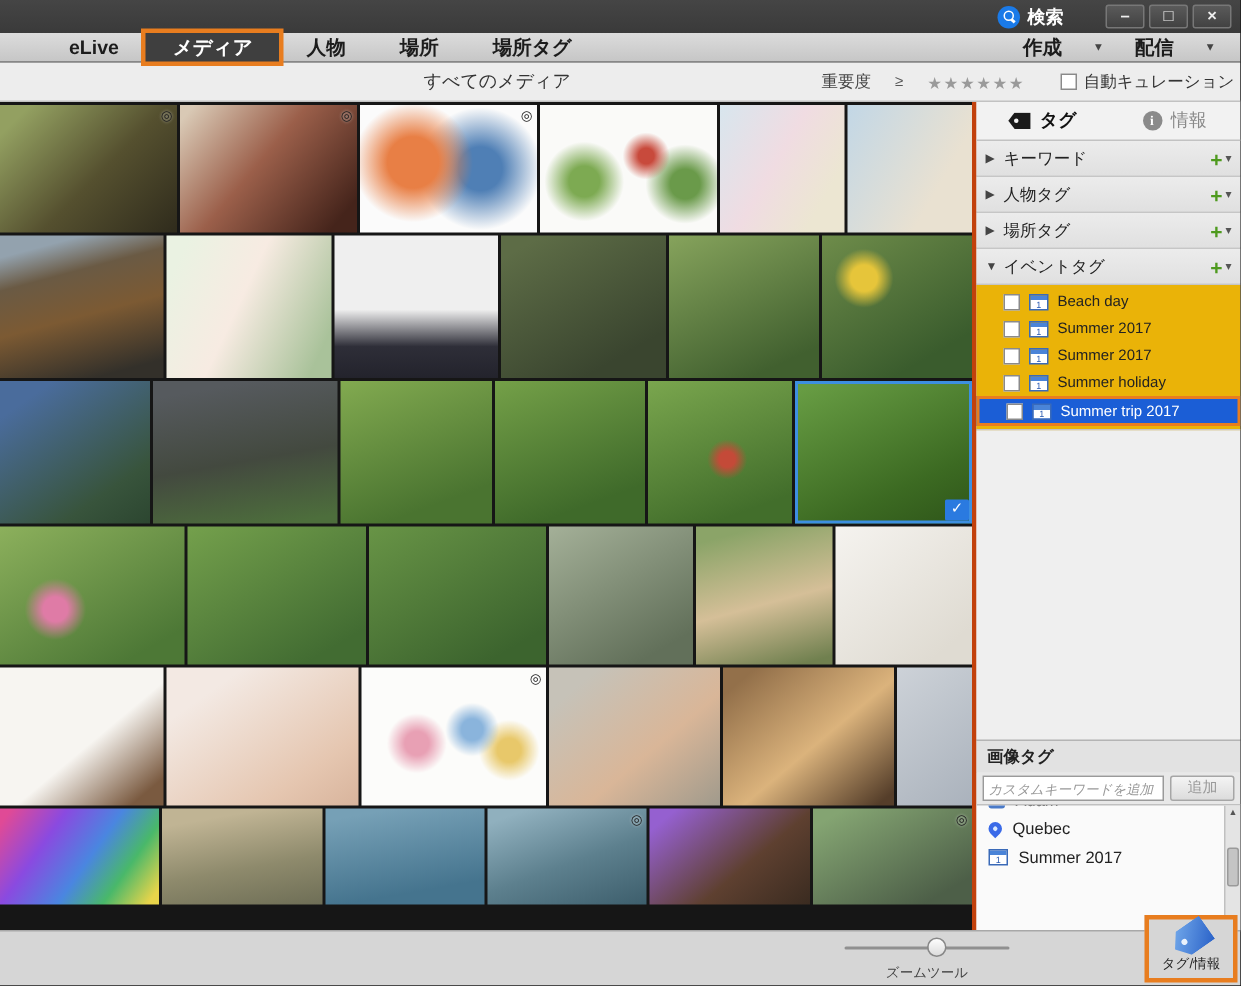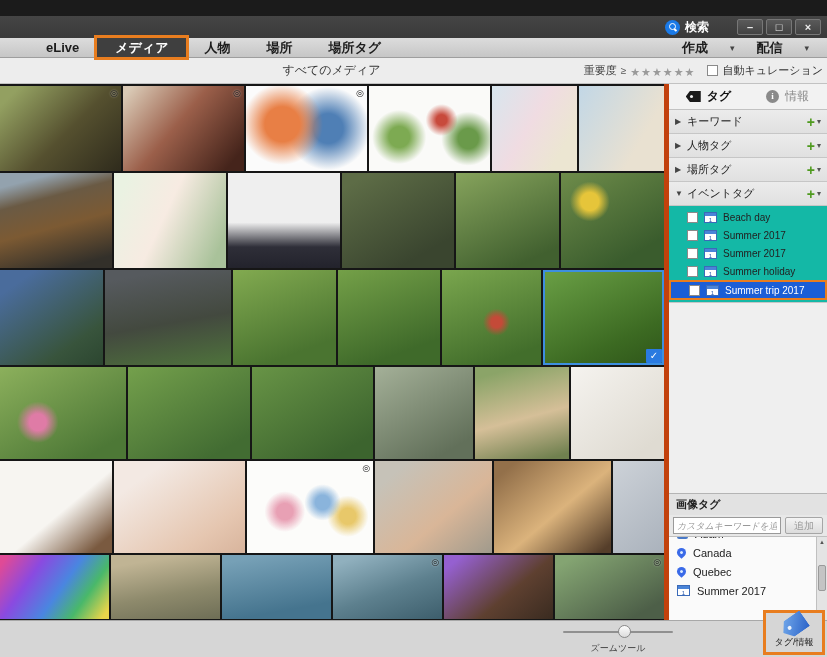--- a/index.html
+++ b/index.html
@@ -2,74 +2,74 @@
 <html><head>
 <meta charset="utf-8">
 <style>
   :root{ --orange:#e87d1f; --sel-blue:#1b5ed6; --green:#4e9a1e; }
   *{margin:0;padding:0;box-sizing:border-box;}
   html,body{width:827px;height:657px;overflow:hidden;}
   body{font-family:"Liberation Sans","DejaVu Sans",sans-serif;background:#222;}
   .app{position:relative;width:827px;height:657px;display:flex;flex-direction:column;background:#1b1b1b;}
 
   
-  .titlebar{height:22px;background:linear-gradient(#454545,#3a3a3a);display:flex;align-items:center;justify-content:flex-end;gap:10px;padding:0 6px;flex:0 0 auto;margin-top:16px;}
+  .titlebar{height:22px;background:linear-gradient(#454545,#3a3a3a);display:flex;align-items:center;justify-content:flex-end;gap:10px;padding:0 6px;flex:0 0 auto;}
   .search-btn{display:flex;align-items:center;gap:5px;color:#fff;font-size:12px;font-weight:bold;cursor:pointer;margin-right:18px;}
   .search-circle{width:15px;height:15px;border-radius:50%;background:#1a7ae8;position:relative;}
   .search-circle::before{content:"";position:absolute;left:4px;top:3px;width:5px;height:5px;border:1.5px solid #fff;border-radius:50%;}
   .search-circle::after{content:"";position:absolute;left:9px;top:9px;width:3px;height:1.5px;background:#fff;transform:rotate(40deg);}
   .win-controls{display:flex;gap:3px;}
   .win-btn{width:26px;height:16px;background:linear-gradient(#5a5a5a,#424242);border:1px solid #777;border-radius:2px;color:#eee;font-size:11px;line-height:14px;text-align:center;cursor:pointer;font-weight:bold;}
 
   
   .tabbar{height:20px;background:linear-gradient(#dcdcdc,#c6c6c6);display:flex;align-items:center;flex:0 0 auto;border-bottom:1px solid #9e9e9e;}
   .tab-strip{display:flex;align-items:center;height:100%;margin-left:28px;}
   .tab{padding:0 18px;height:100%;display:flex;align-items:center;font-size:13px;font-weight:bold;color:#1c1c1c;cursor:pointer;}
   .tab.active{background:#3f3f3f;color:#fff;}
   .tab.hl{box-shadow:0 0 0 3px var(--orange);z-index:2;}
   .tab-right{margin-left:auto;display:flex;align-items:center;gap:22px;margin-right:18px;}
   .dropdown{display:flex;align-items:center;gap:22px;font-size:13px;font-weight:bold;color:#1c1c1c;cursor:pointer;}
   .dd-arrow{font-size:9px;color:#444;}
 
   
   .filterbar{height:26px;background:#ededed;border-bottom:1px solid #c2c2c2;position:relative;display:flex;align-items:center;flex:0 0 auto;}
   .all-media{position:absolute;left:0;width:663px;text-align:center;font-size:12px;color:#333;cursor:pointer;}
-  .rating{position:absolute;right:4px;display:flex;align-items:center;gap:4px;}
+  .rating{position:absolute;right:4px;display:flex;align-items:center;gap:16px;}
   .rating-label{font-size:11px;color:#444;}
   .rating-op{font-size:10px;color:#555;}
   .star{color:#9a9a9a;font-size:11px;cursor:pointer;letter-spacing:1px;}
   .auto-cur{display:flex;align-items:center;gap:4px;margin-left:8px;cursor:pointer;}
   .cbx{width:11px;height:11px;background:#fff;border:1px solid #8a8a8a;display:inline-block;flex:0 0 auto;}
   .auto-label{font-size:11px;color:#333;font-family:Liberation Serif, serif;}
 
   
   .content{flex:1 1 auto;display:flex;min-height:0;}
   .grid{width:664px;background:#161616;padding-top:2px;overflow:hidden;}
   .grid-row{display:flex;gap:2px;margin-bottom:2px;}
   .thumb{flex:1 1 0;position:relative;cursor:pointer;}
   .thumb.selected{outline:2px solid #3d8fe0;outline-offset:-2px;}
   .badge{position:absolute;top:2px;right:3px;font-size:9px;color:#1a1a1a;text-shadow:0 0 2px rgba(255,255,255,.7);}
   .check{position:absolute;right:2px;bottom:2px;width:16px;height:14px;background:#2a7ae0;color:#fff;font-size:10px;line-height:14px;text-align:center;border-radius:1px;}
 
   
-  .sidebar{width:163px;background:#ebebeb;border-left:5px solid #c2410c;display:flex;flex-direction:column;min-height:0;}
+  .sidebar{width:179px;background:#ebebeb;border-left:3px solid #c2410c;display:flex;flex-direction:column;min-height:0;}
   .sidebar-tabs{height:26px;display:flex;align-items:center;background:#f2f2f2;border-bottom:1px solid #c2c2c2;flex:0 0 auto;}
   .side-tab{flex:1;display:flex;align-items:center;justify-content:center;gap:6px;font-size:12px;color:#8a8a8a;cursor:pointer;height:100%;}
   .side-tab.active{color:#111;font-weight:bold;}
   .tag-glyph{width:15px;height:11px;background:#1a1a1a;clip-path:polygon(0 50%,28% 0,100% 0,100% 100%,28% 100%);position:relative;display:inline-block;}
   .tag-glyph::after{content:"";position:absolute;left:4px;top:4px;width:3px;height:3px;border-radius:50%;background:#f2f2f2;}
   .info-glyph{width:13px;height:13px;border-radius:50%;background:#8a8a8a;color:#fff;font-size:9px;line-height:13px;text-align:center;font-weight:bold;display:inline-block;font-family:"Liberation Serif",serif;}
 
   .tag-sections{flex:0 0 auto;}
   .section-row{height:24px;display:flex;align-items:center;background:linear-gradient(#ececec,#e0e0e0);border-bottom:1px solid #c6c6c6;padding:0 6px;cursor:pointer;}
   .tri{font-size:8px;color:#444;width:12px;flex:0 0 auto;}
   .sec-label{font-size:11px;color:#222;flex:1 1 auto;}
   .plus{color:var(--green);font-size:14px;font-weight:bold;line-height:1;cursor:pointer;}
   .plus-dd{font-size:8px;color:#555;margin-left:2px;cursor:pointer;}
-  .event-list{background:#14b8a6;border-bottom:1px solid #c6c6c6;padding:2px 0;}
+  .event-list{background:#eab308;border-bottom:1px solid #c6c6c6;padding:2px 0;}
   .event-item{height:18px;display:flex;align-items:center;gap:6px;padding-left:18px;cursor:pointer;}
   .icon-event{width:13px;height:11px;border:1px solid #3a6ab8;background:linear-gradient(#4a84d8 0 3px,#fff 3px);color:#2a5ab0;font-size:6px;line-height:15px;text-align:center;flex:0 0 auto;}
   .ev-label{font-size:10px;color:#222;}
   .event-item.sel{background:var(--sel-blue);}
   .event-item.sel .ev-label{color:#fff;}
   .event-item.hl{border:2px solid var(--orange);height:20px;}
   .side-spacer{flex:1 1 auto;background:#efefef;}
 
   .image-tags{flex:0 0 auto;border-top:1px solid #b4b4b4;}
   .it-header{height:21px;display:flex;align-items:center;padding:0 7px;font-size:11px;font-weight:bold;color:#222;background:#e2e2e2;}
@@ -290,24 +290,20 @@
           <div class="it-add">追加</div>
         </div>
         <div class="it-listwrap">
           <div class="it-list">
               <div class="it-row clipped">
                 <span class="icon-person"></span>
                 <span class="it-label">Adam</span>
               </div>
               <div class="it-row">
                 <span class="icon-pin"></span>
-                <span class="it-label">Canada</span>
-              </div>
-              <div class="it-row">
-                <span class="icon-pin"></span>
                 <span class="it-label">Quebec</span>
               </div>
               <div class="it-row">
                 <span class="icon-event">1</span>
                 <span class="it-label">Summer 2017</span>
               </div>
               <div class="it-row"></div>
             </div>
           <div class="scrollbar">
             <span class="sb-arrow">▲</span>

